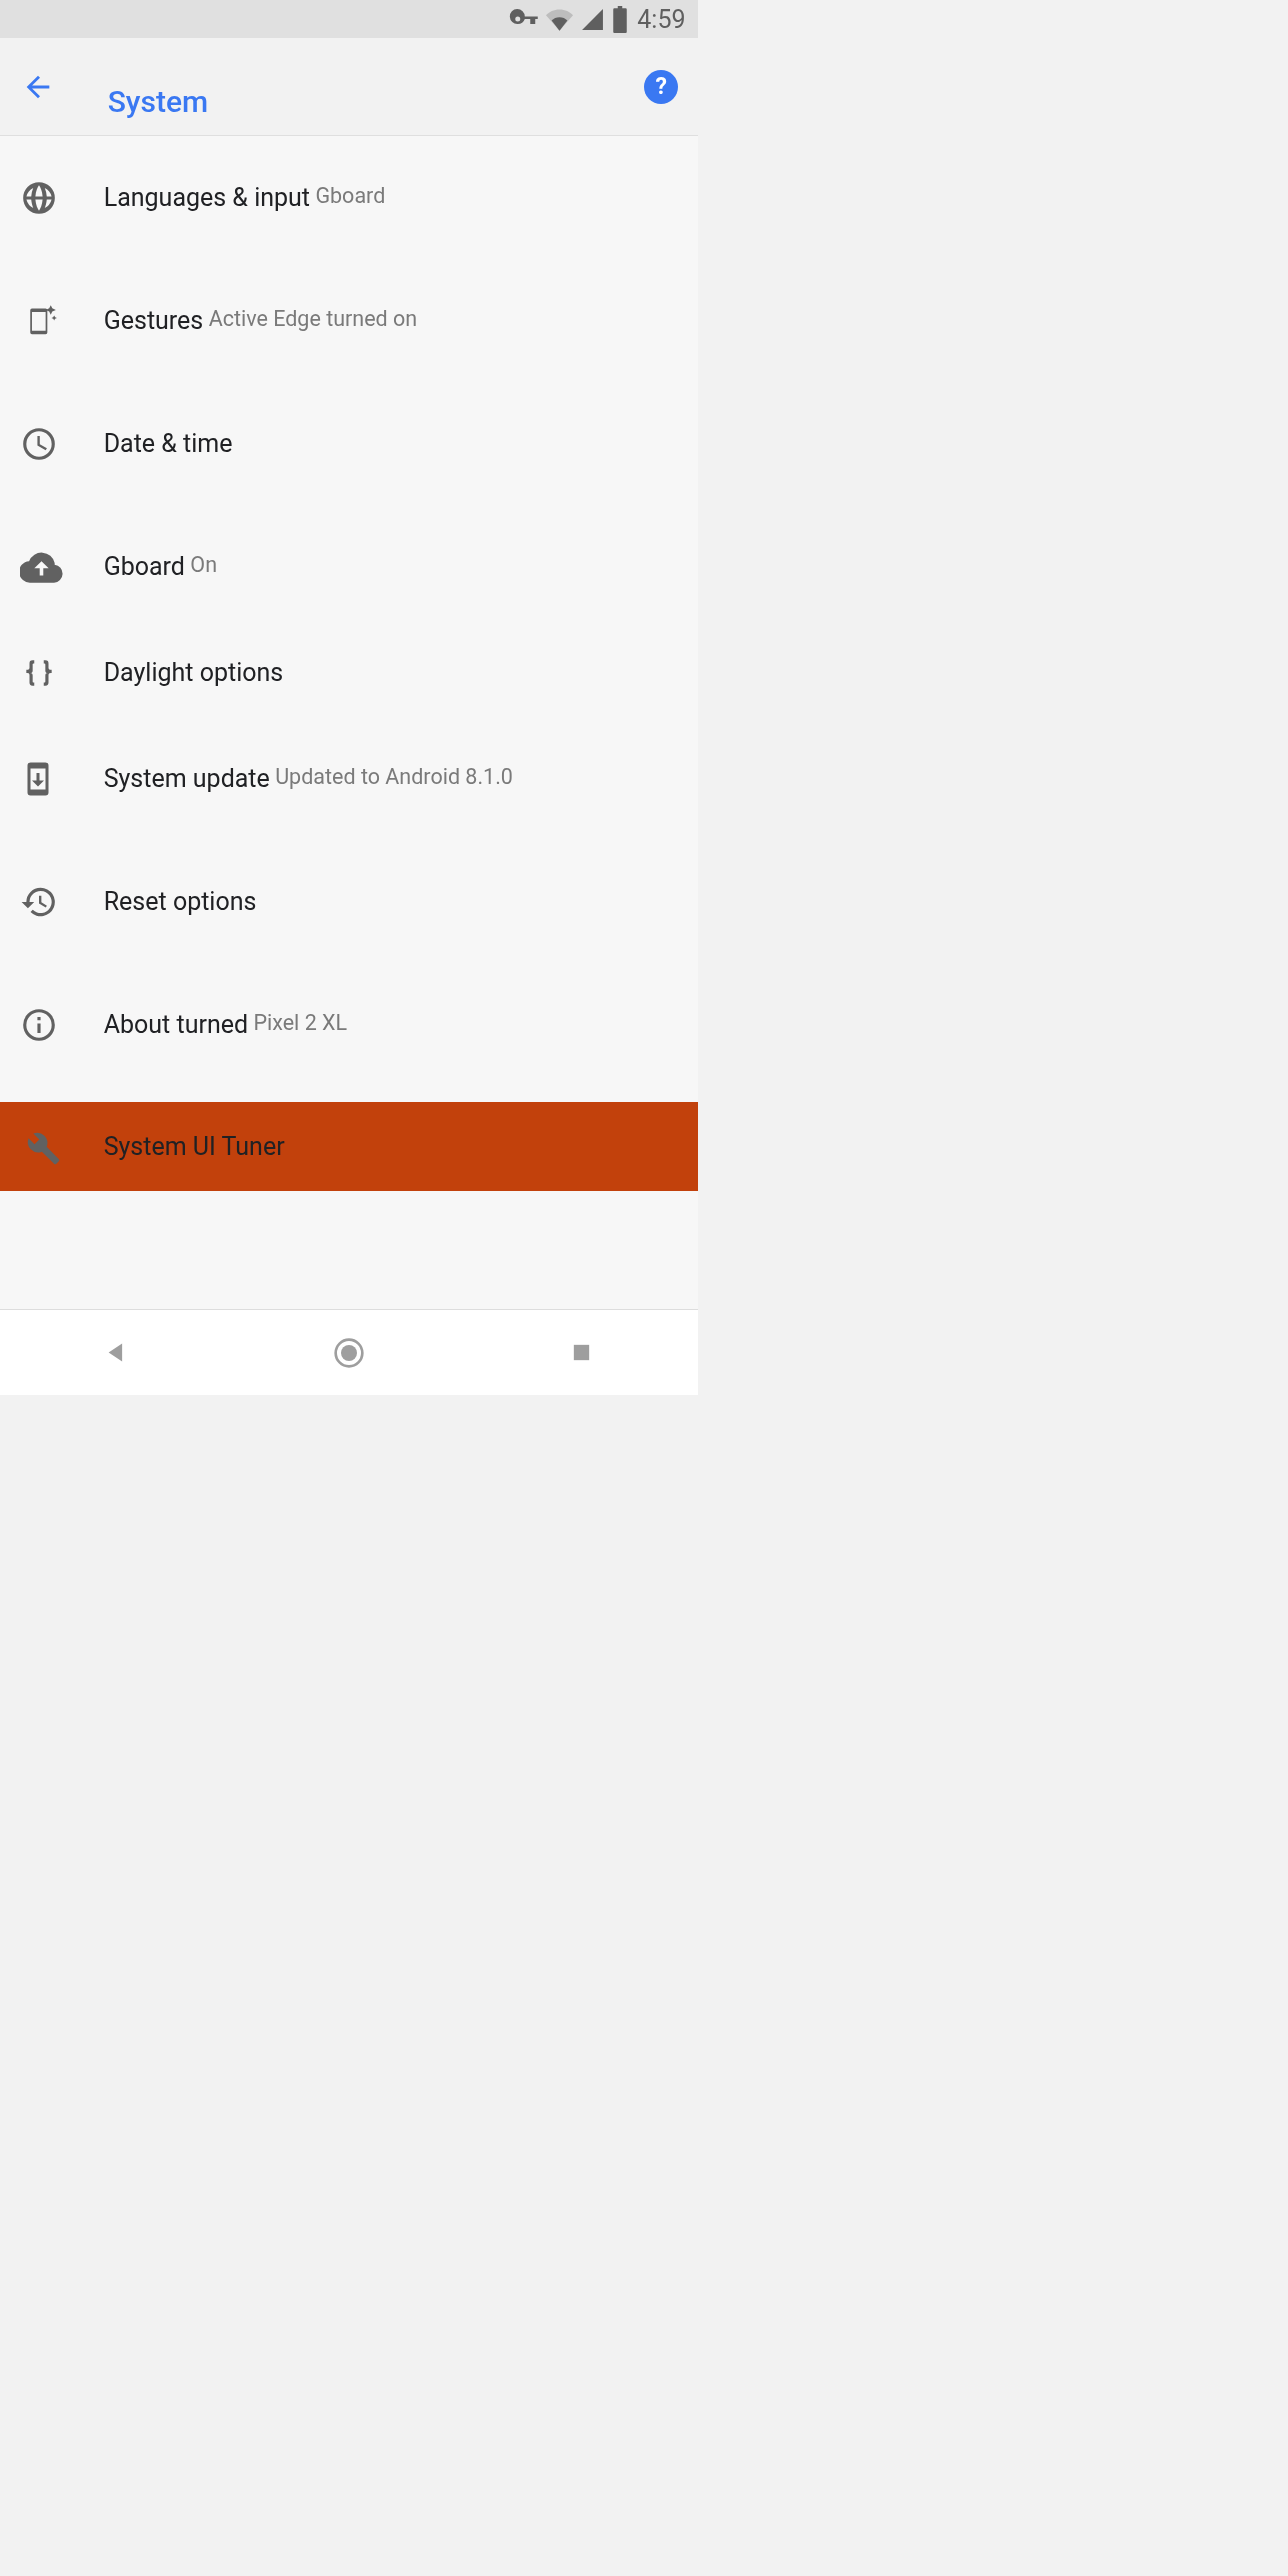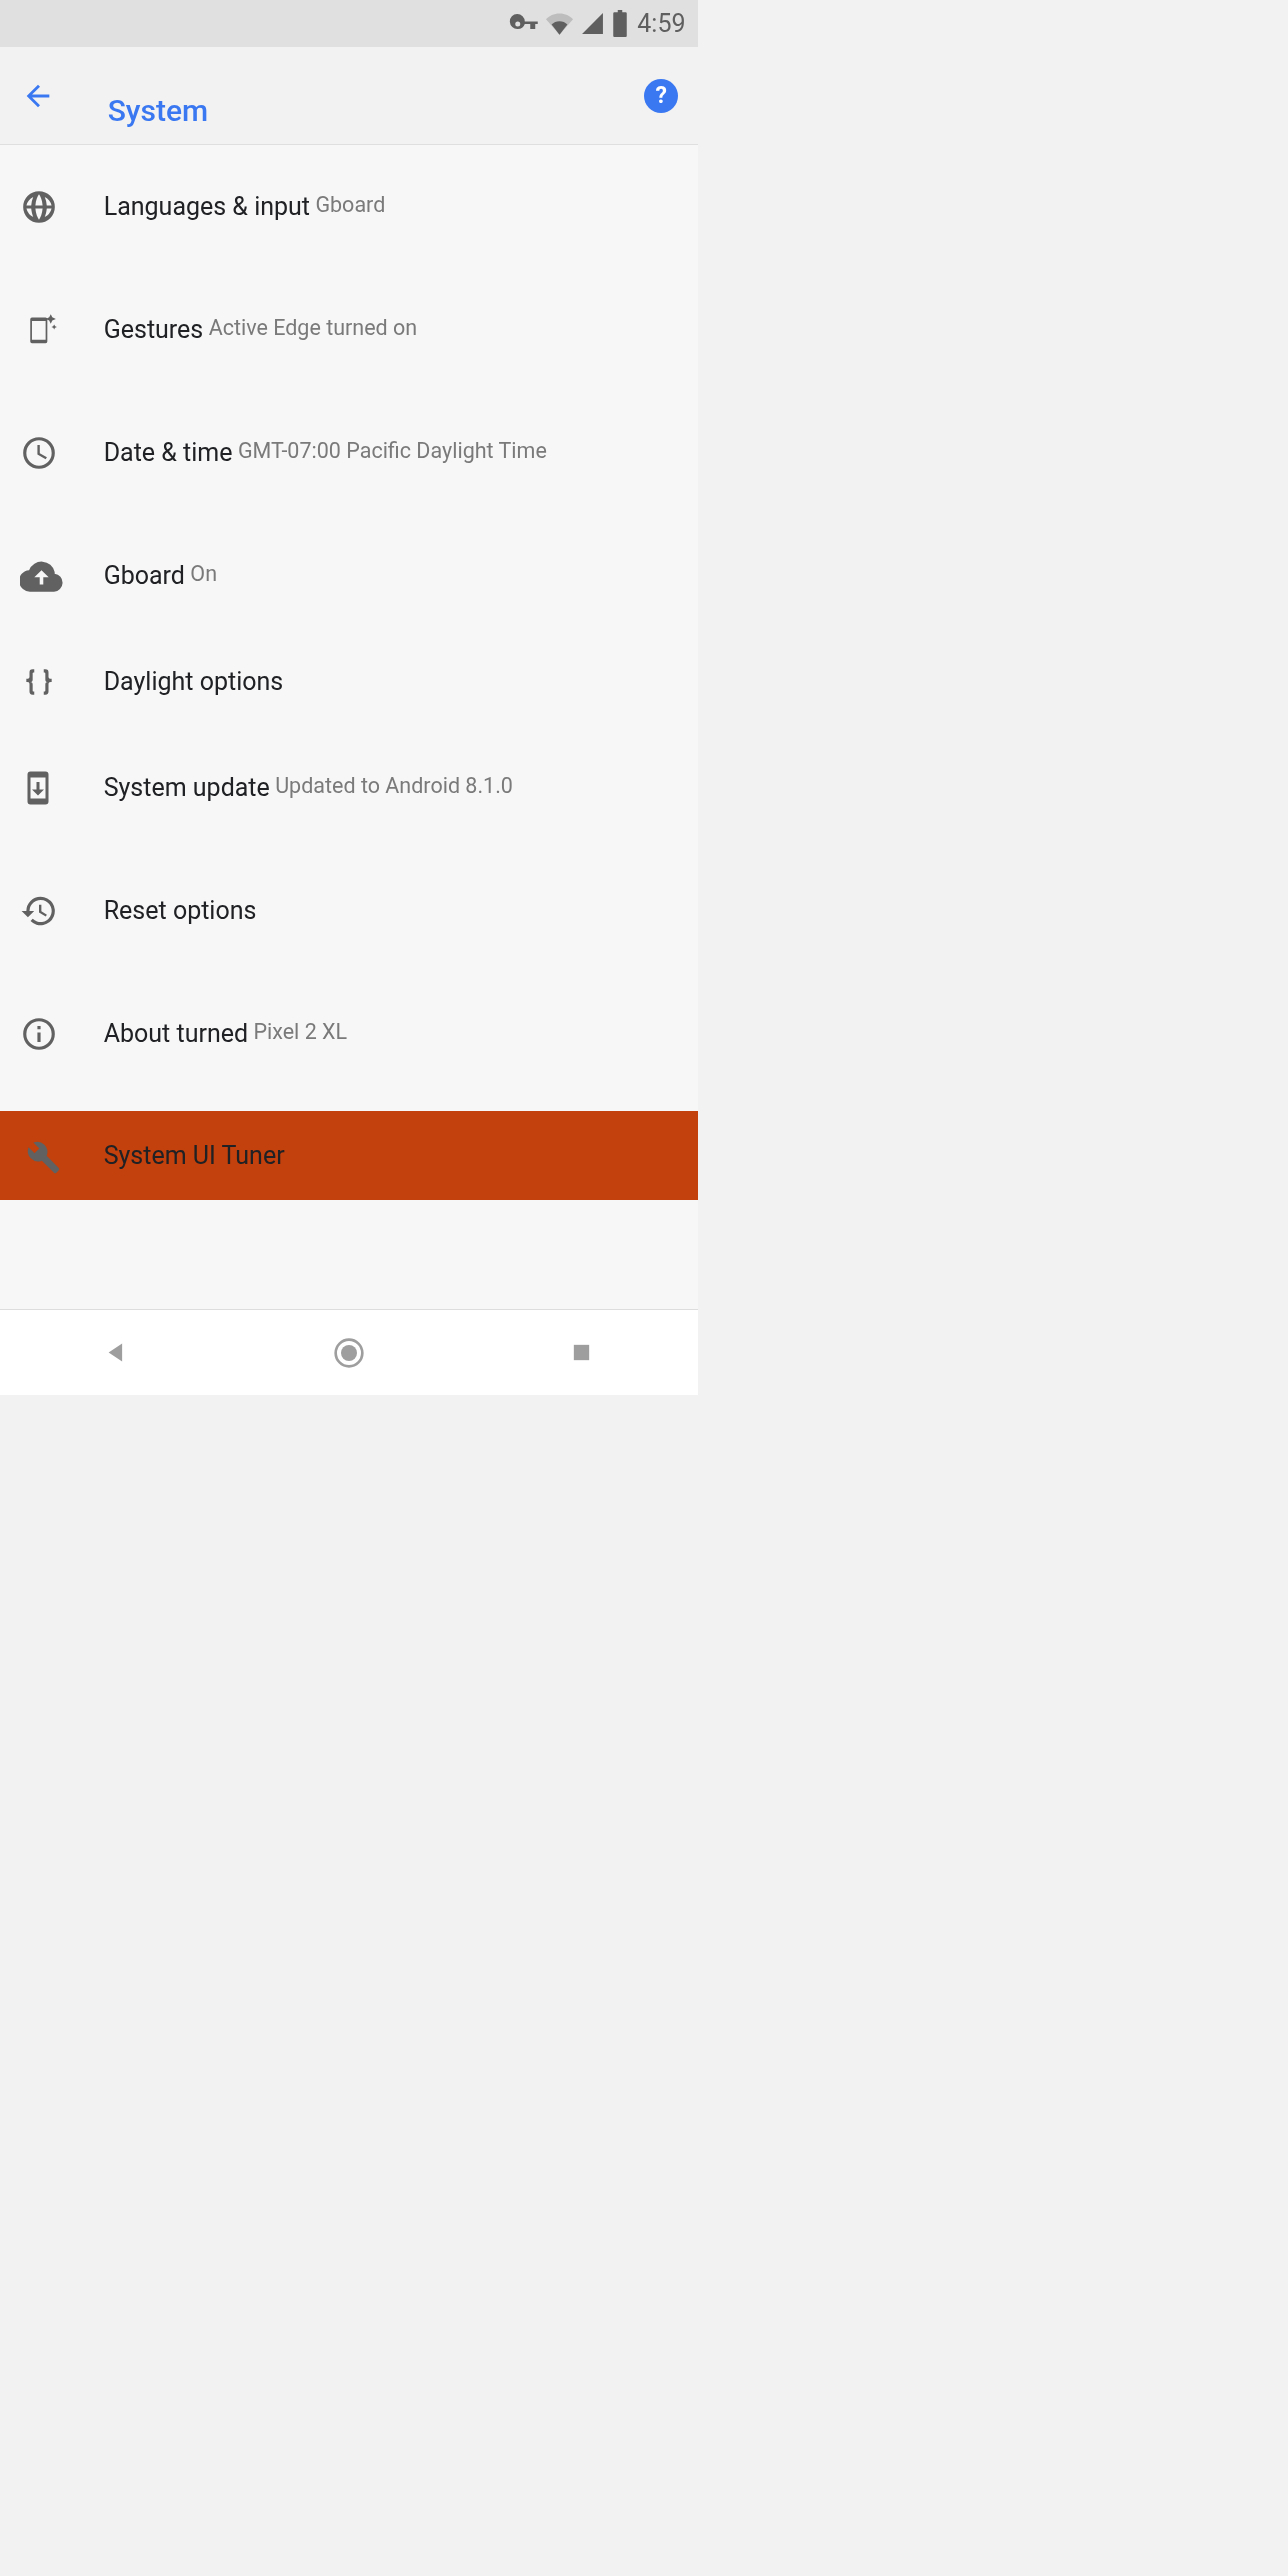--- a/index.html
+++ b/index.html
@@ -7,21 +7,21 @@
   body {
     font-family: Roboto, "Helvetica Neue", Arial, sans-serif;
     background: #f2f2f2;
     width: 698px;
     height: 1395px;
     display: flex;
     flex-direction: column;
     -webkit-font-smoothing: antialiased;
   }
   .status-bar {
-    height: 47px;
+    height: 38px;
     background: #e0e0e0;
     display: flex;
     align-items: center;
     justify-content: flex-end;
     padding: 0 12.5px;
     gap: 7.2px;
     color: #5f5f5f;
   }
   .status-bar .clock {
     font-size: 25px;
@@ -151,21 +151,20 @@
   </div>
 
   <div class="row">
     <div class="icon-wrap">
       <svg width="38" height="38" viewBox="0 0 24 24">
           <path d="M12 2a10 10 0 1 0 0 20 10 10 0 0 0 0-20zm0 18a8 8 0 1 1 0-16 8 8 0 0 1 0 16zm.5-13H11v6l5.2 3 .8-1.3-4.5-2.6V7z"></path>
         </svg>
     </div>
     <div class="texts">
       <div class="title-text">Date &amp; time</div>
-      <div class="sub-text">GMT-07:00 Pacific Daylight Time</div>
     </div>
   </div>
 
   <div class="row">
     <div class="icon-wrap">
       <svg width="43" height="43" viewBox="0 0 24 24">
           <path d="M19.35 10.04A7.49 7.49 0 0 0 5.08 9 5.99 5.99 0 0 0 6 21h13a5 5 0 0 0 .35-9.96zM13 13v4h-2v-4H8l4-4 4 4h-3z"></path>
         </svg>
     </div>
     <div class="texts">

